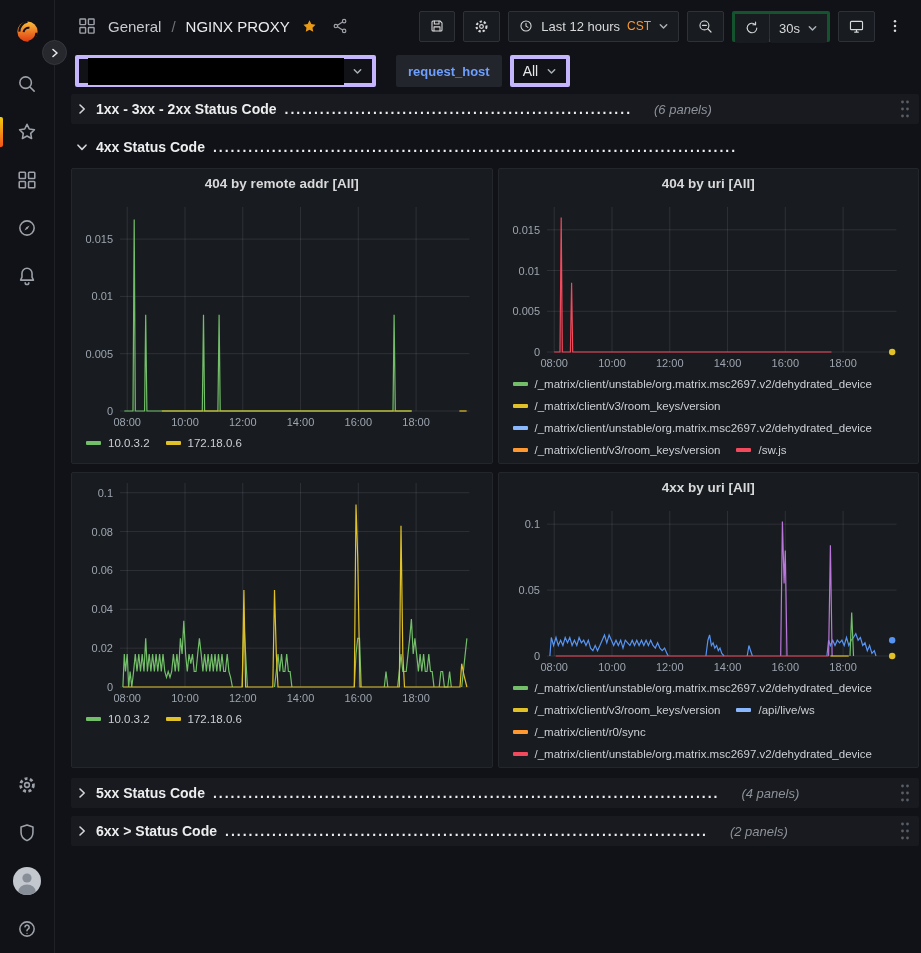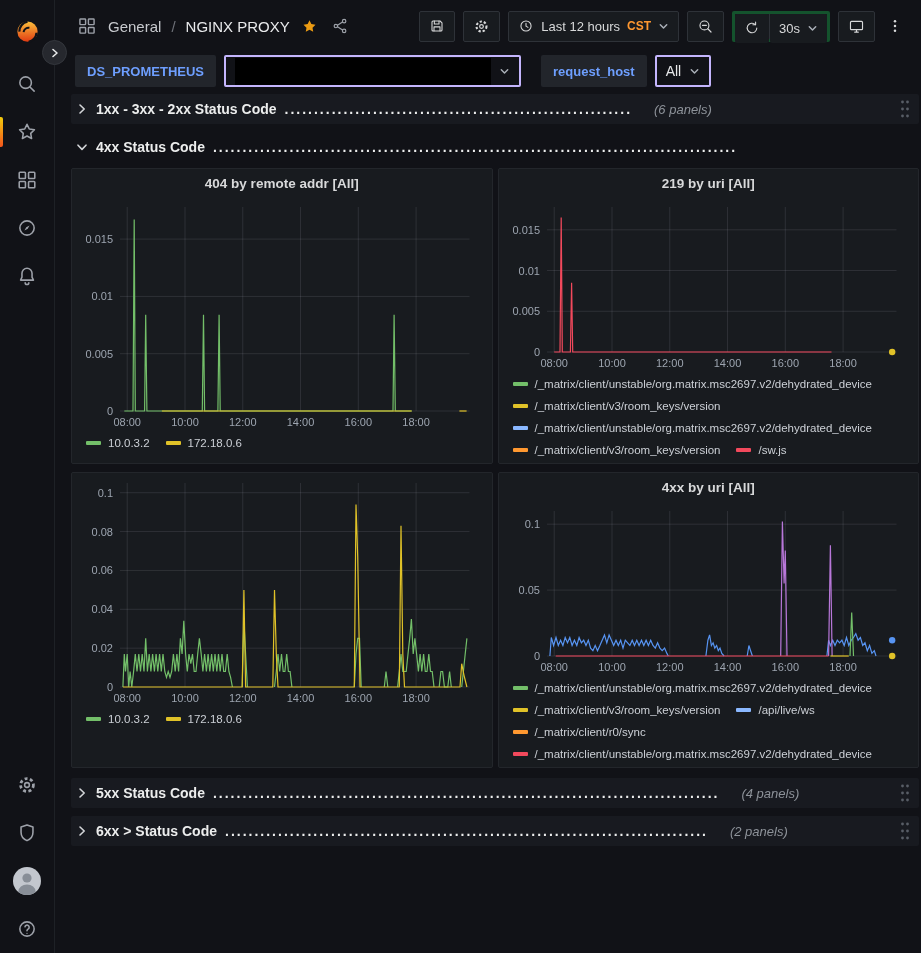--- a/index.html
+++ b/index.html
@@ -24,32 +24,32 @@
   .topbar{height:52px;flex:none;display:flex;align-items:center;padding:0 14px 0 20px;}
   .tb-left{display:flex;align-items:center;gap:9px;}
   .crumb-sec{font-size:15px;color:#c7c9cd;}
   .crumb-sep{font-size:15px;color:#6e7178;margin:0 1px;}
   .crumb-title{font-size:15px;color:#e9eaec;}
   .tb-iconbtn{background:none;border:0;padding:2px;cursor:pointer;display:flex;align-items:center;color:#9da1a9;}
   .tb-right{margin-left:auto;display:flex;align-items:center;gap:8px;}
   .tb-btn{height:31px;min-width:32px;border:1px solid #2e3238;background:#181b1f;border-radius:2px;
     display:inline-flex;align-items:center;justify-content:flex-start;gap:7px;color:#d8d9da;
     padding:0 9px;font-size:13px;cursor:pointer;}
-  .tb-btn .tz{color:#ff9830;font-size:12px;font-weight:700;}
+  .tb-btn .tz{color:#ff9830;font-size:12px;font-weight:400;}
   .tb-group{display:inline-flex;align-items:stretch;border:3px solid #14532d;background:#181b1f;border-radius:2px;height:31px;}
   .tb-group .tb-btn{border:0;height:29px;}
   .tb-group .divider{width:1px;background:#2e3238;}
   .kebab-btn{background:none;border:0;color:#d8d9da;cursor:pointer;padding:2px 4px;display:flex;align-items:center;}
 
   
   .subbar{height:40px;flex:none;display:flex;align-items:center;gap:8px;padding:0 14px 2px 20px;}
   .var-label{height:32px;display:flex;align-items:center;padding:0 12px;background:#22252b;
     color:#6e9fff;font-weight:700;font-size:13px;border-radius:2px;cursor:pointer;}
   .var-select{height:32px;display:flex;align-items:center;gap:8px;padding:0 9px;background:#111217;
-    border:2px solid #c4b5fd;border-radius:2px;cursor:pointer;}
+    border:4px solid #c4b5fd;border-radius:2px;cursor:pointer;}
   .redacted{width:256px;height:27px;background:#000;}
   .var-value{font-size:14px;color:#e6e7e9;}
   .caret{color:#aab0b8;display:flex;align-items:center;}
 
   
   .dash{flex:1;padding:2px 2px 0 16px;overflow:hidden;}
   .row-head{height:30px;display:flex;align-items:center;gap:8px;padding:0 8px 0 5px;color:#eceded;cursor:pointer;}
   .row-head.collapsed{background:#181a20;border-radius:2px;}
   .rh-0{margin-bottom:8px;}
   .rh-1{margin-bottom:6px;}
@@ -259,21 +259,20 @@
           <svg width="16" height="16" viewBox="0 0 24 24" fill="currentColor">
             <circle cx="12" cy="5" r="1.9"></circle>
               <circle cx="12" cy="12" r="1.9"></circle>
               <circle cx="12" cy="19" r="1.9"></circle>
           </svg>
         </button>
       </div>
     </header>
 
     <div class="subbar">
-      <span class="var-label">DS_PROMETHEUS</span>
       <span class="var-select">
         <span class="redacted"></span>
         <span class="caret">
           <svg class="ic-sm" width="11" height="11" viewBox="0 0 12 12">
               <path d="M2.5 4.2 6 7.7l3.5-3.5"></path>
             </svg>
         </span>
       </span>
       <span class="var-label" style="margin-left:12px;">request_host</span>
       <span class="var-select">
@@ -352,21 +351,21 @@
                 <span class="lg-dash" style="background: rgb(115, 191, 105);"></span>
                 <span>10.0.3.2</span>
               </span>
               <span class="lg-item">
                 <span class="lg-dash" style="background: rgb(224, 194, 40);"></span>
                 <span>172.18.0.6</span>
               </span>
             </div>
         </div>
         <div class="panel">
-          <div class="p-title">219 by uri [All]</div>
+          <div class="p-title">404 by uri [All]</div>
           <div class="chart chart-short"><svg width="405.5" height="175">
                 <line x1="51.22107438016529" x2="51.22107438016529" y1="10" y2="155" stroke="rgba(204,204,220,0.12)"></line>
                 <text x="51.22107438016529" y="170" text-anchor="middle" fill="#9da5b0" font-size="11" font-family="Liberation Sans, sans-serif">08:00</text>
                 <line x1="108.9896694214876" x2="108.9896694214876" y1="10" y2="155" stroke="rgba(204,204,220,0.12)"></line>
                 <text x="108.9896694214876" y="170" text-anchor="middle" fill="#9da5b0" font-size="11" font-family="Liberation Sans, sans-serif">10:00</text>
                 <line x1="166.7582644628099" x2="166.7582644628099" y1="10" y2="155" stroke="rgba(204,204,220,0.12)"></line>
                 <text x="166.7582644628099" y="170" text-anchor="middle" fill="#9da5b0" font-size="11" font-family="Liberation Sans, sans-serif">12:00</text>
                 <line x1="224.5268595041322" x2="224.5268595041322" y1="10" y2="155" stroke="rgba(204,204,220,0.12)"></line>
                 <text x="224.5268595041322" y="170" text-anchor="middle" fill="#9da5b0" font-size="11" font-family="Liberation Sans, sans-serif">14:00</text>
                 <line x1="282.2954545454545" x2="282.2954545454545" y1="10" y2="155" stroke="rgba(204,204,220,0.12)"></line>

